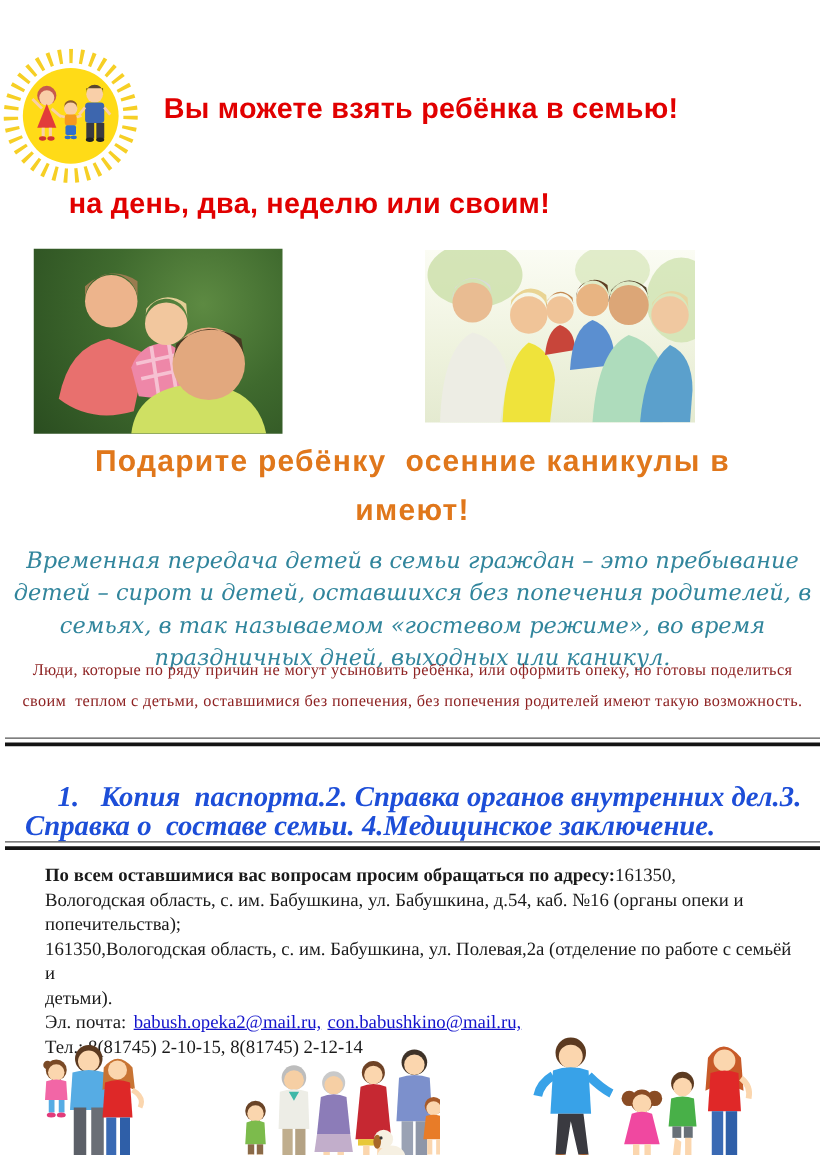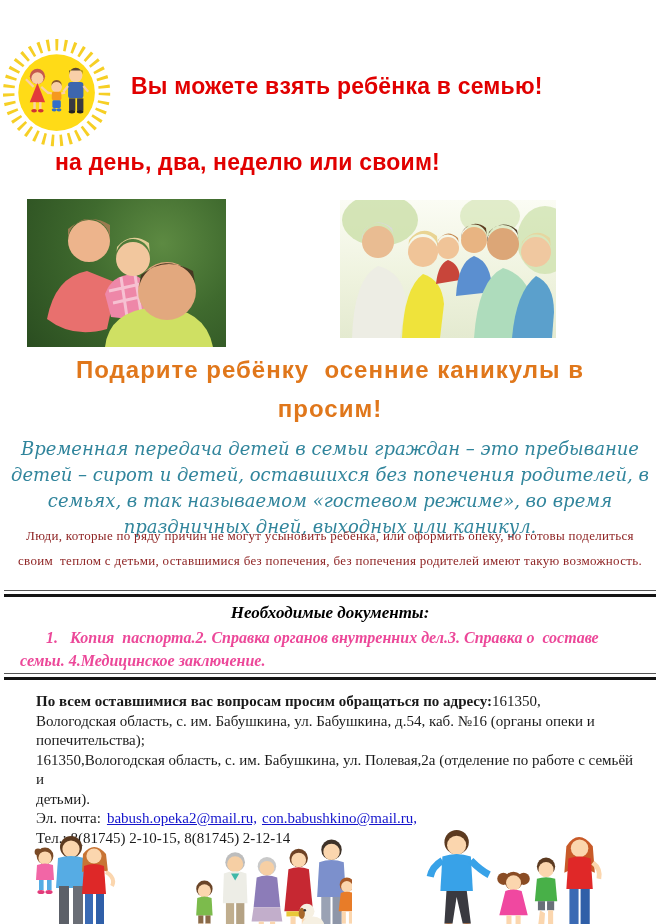--- a/index.html
+++ b/index.html
@@ -35,21 +35,21 @@
 
   .divider{position:absolute;left:4px;right:4px;height:3px;
         border-top:1px solid #555;border-bottom:3px solid #141414;}
   .divider-1{top:553px;}
   .divider-2{top:636px;}
 
   
   .docs-heading{position:absolute;top:566px;left:0;right:0;text-align:center;
         font-weight:700;font-style:italic;font-size:17px;color:#000;}
   .docs-list{position:absolute;top:589px;left:20px;right:14px;
-        font-weight:700;font-style:italic;font-size:16px;line-height:23px;color:#ec4899;
+        font-weight:700;font-style:italic;font-size:23px;line-height:23px;color:#1d4ed8;
         text-indent:26px;white-space:pre-wrap;}
 
   
   .contacts{position:absolute;top:655px;left:36px;right:24px;
         font-size:15px;line-height:19.5px;color:#1a1a1a;}
   .contacts .bold{font-weight:700;}
   .contacts a{color:#1414CC;text-decoration:underline;}
   .email-label{margin-right:6px;}
   .email-link{margin-right:5px;}
 
@@ -141,28 +141,27 @@
       <path d="M121 38 A13 13 0 0 1 147 37 L146 28 Q133 18 122 32 Z" fill="#5E3E22"></path>
       <path d="M134 138 Q138 80 163 68 Q190 76 194 110 L190 138 Z" fill="#AEDCBC"></path>
       <circle cx="163" cy="44" r="16" fill="#DCA677"></circle>
       <path d="M147 42 A16 16 0 0 1 179 40 L177 30 Q162 18 149 32 Z" fill="#53432B"></path>
       <path d="M172 138 Q176 92 196 76 Q214 84 214 112 L212 138 Z" fill="#5BA0CC"></path>
       <circle cx="196" cy="52" r="15" fill="#F0C8A0"></circle>
       <path d="M181 50 A15 15 0 0 1 211 49 L210 38 Q195 26 182 42 Z" fill="#E6D6A0"></path>
     </svg>
   </div>
 
-  <div class="headline">Подарите ребёнку  осенние каникулы в просим!</div>
+  <div class="headline">Подарите ребёнку  осенние каникулы в имеют!</div>
 
   <div class="blue-para">Временная передача детей в семьи граждан – это пребывание детей – сирот и детей, оставшихся без попечения родителей, в семьях, в так называемом «гостевом режиме», во время праздничных дней, выходных или каникул.</div>
   <div class="red-para">Люди, которые по ряду причин не могут усыновить ребёнка, или оформить опеку, но готовы поделиться  своим  теплом с детьми, оставшимися без попечения, без попечения родителей имеют такую возможность.</div>
 
   <div class="divider divider-1"></div>
 
-  <div class="docs-heading">Необходимые документы:</div>
   <div class="docs-list">1.   Копия  паспорта.2. Справка органов внутренних дел.3. Справка о  составе семьи. 4.Медицинское заключение.</div>
 
   <div class="divider divider-2"></div>
 
   <div class="contacts">
     <div><span class="bold">По всем оставшимися вас вопросам просим обращаться по адресу:</span><span>161350,</span></div>
     <div>Вологодская область, с. им. Бабушкина, ул. Бабушкина, д.54, каб. №16 (органы опеки и</div>
     <div>попечительства);</div>
     <div>161350,Вологодская область, с. им. Бабушкина, ул. Полевая,2а (отделение по работе с  семьёй и</div>
     <div>детьми).</div>

